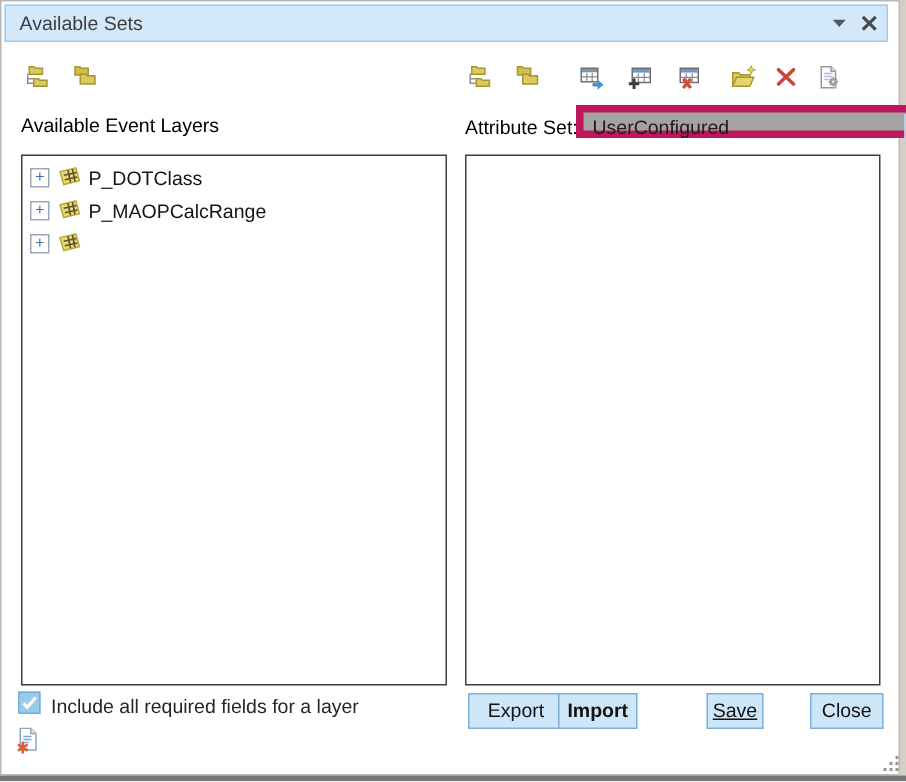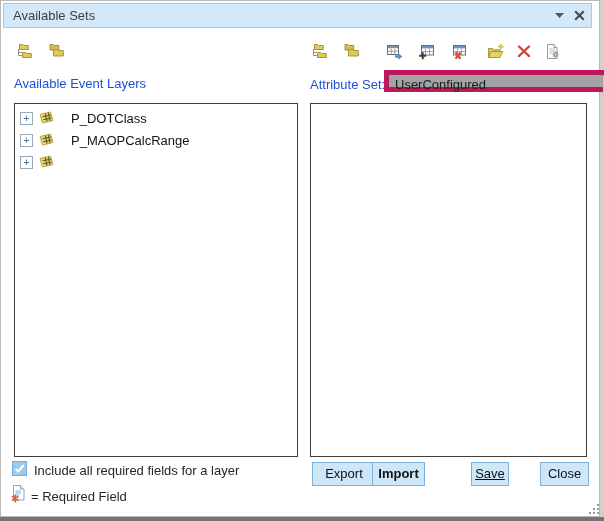--- a/index.html
+++ b/index.html
@@ -10,34 +10,34 @@
   .bottom-strip{position:absolute;left:0;top:517px;width:604px;height:4px;background:#757575;}
 
   .titlebar{position:absolute;left:3px;top:3px;width:589px;height:25px;background:#d3e9fa;border:1px solid #a6c9e8;box-sizing:border-box;display:flex;align-items:center;}
   .titlebar .title{padding-left:9px;color:#3d3d3d;}
   .tb-spacer{flex:1;}
   .tb-btn{display:flex;align-items:center;justify-content:center;width:16px;height:18px;margin-right:4px;cursor:pointer;}
 
   .icon-btn{position:absolute;top:43px;width:18px;height:18px;cursor:pointer;}
   .icon-btn svg{display:block;}
 
-  .static-label{position:absolute;color:#1d4ed8;white-space:nowrap;}
+  .static-label{position:absolute;color:#000000;white-space:nowrap;}
 
   .combo{position:absolute;left:384px;top:70px;width:246px;height:22px;background:#a3a3a3;border:5px solid #be185d;box-sizing:border-box;cursor:pointer;}
   .combo-value{position:absolute;left:6px;top:2px;color:#1c1c1c;}
   .combo-btn{position:absolute;right:1px;top:1px;width:21px;height:18px;background:#f1f3f5;border:1px solid #b9cfe4;box-sizing:border-box;display:flex;align-items:center;justify-content:center;}
 
   .listbox{position:absolute;background:#fff;border:1px solid #3f3f3f;box-sizing:border-box;overflow:hidden;}
   .listbox.left{left:14px;top:103px;width:284px;height:354px;padding-top:3px;}
   .listbox.right{left:310px;top:103px;width:277px;height:354px;}
 
   .tree-row{display:flex;align-items:center;height:22px;padding-left:5px;cursor:pointer;}
   .expander{width:13px;height:13px;border:1px solid #9aa8ba;box-sizing:border-box;background:#fff;color:#49759c;font-size:11px;line-height:10px;text-align:center;flex:0 0 auto;}
   .tree-icon{margin-left:5px;flex:0 0 auto;display:flex;}
-  .tree-label{margin-left:16px;color:#141414;white-space:nowrap;}
+  .tree-label{margin-left:4px;color:#141414;white-space:nowrap;}
 
   .checkbox{position:absolute;left:12px;top:461px;width:15px;height:15px;background:#98cbec;border:1px solid #74aed8;box-sizing:border-box;cursor:pointer;}
   .checkbox svg{display:block;}
   .check-label{position:absolute;left:34px;top:463px;color:#262626;}
   .legend-icon{position:absolute;left:11px;top:485px;}
   .legend-text{position:absolute;left:31px;top:489px;color:#262626;}
 
   .btn{position:absolute;top:462px;height:24px;background:#cde7f8;border:1px solid #7fb0d9;box-sizing:border-box;text-align:center;line-height:22px;color:#111;cursor:pointer;}
   .btn.export{left:312px;width:64px;}
   .btn.import{left:372px;width:53px;font-weight:bold;}
@@ -201,21 +201,20 @@
   <span class="legend-icon">
     <svg width="15" height="18" viewBox="0 0 15 18">
       <path d="M2.5 0.5h7l3.5 3.5v11h-10.5z" fill="#fff" stroke="#8fa6ba"></path>
       <path d="M9.5 0.5V4h3.5" fill="#e8eef4" stroke="#8fa6ba"></path>
       <path d="M4.5 6h5.5 M4.5 8h5.5 M4.5 10h3.5" stroke="#7fa8cc" stroke-width="0.9" fill="none"></path>
       <g stroke="#d9623b" stroke-width="1.8" stroke-linecap="round">
         <path d="M4.2 10.2v6.4 M1.6 11.8l5.2 3.2 M6.8 11.8l-5.2 3.2"></path>
       </g>
     </svg>
   </span>
-  <div class="legend-text">= Required Field</div>
 
   <div class="btn export">Export</div>
   <div class="btn import">Import</div>
   <div class="btn save">Save</div>
   <div class="btn close">Close</div>
 
   <div class="grip">
     <svg width="12" height="12" viewBox="0 0 12 12">
       <g fill="#969696">
         <rect x="9" y="1" width="2" height="2"></rect>

